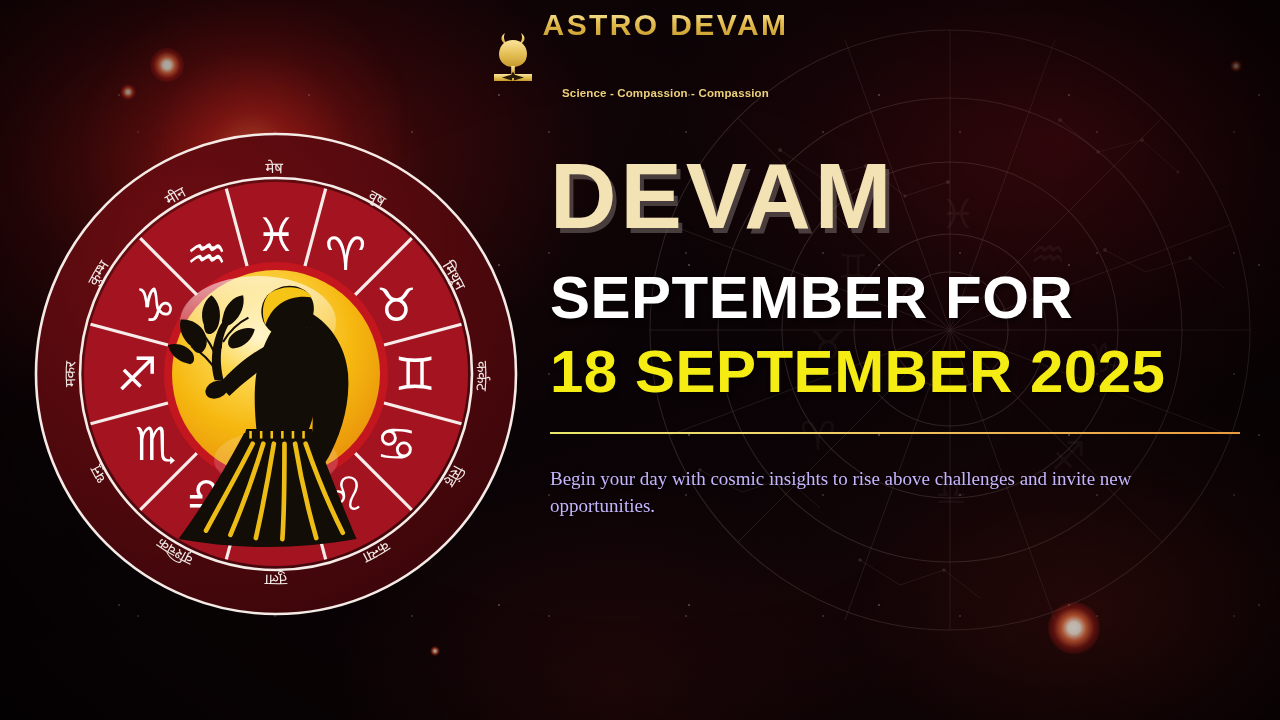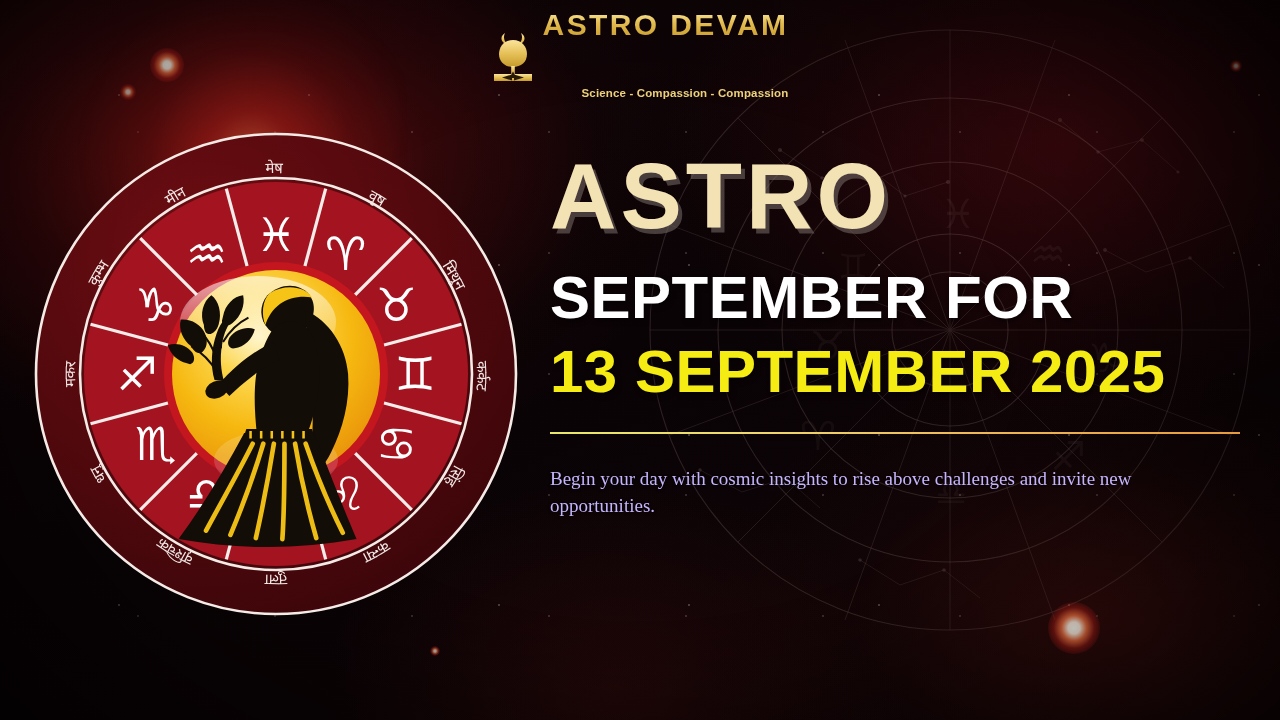--- a/index.html
+++ b/index.html
@@ -67,21 +67,21 @@
     background:radial-gradient(ellipse 900px 620px at 50% 50%, rgba(0,0,0,0) 42%, rgba(0,0,0,0.45) 82%, rgba(0,0,0,0.72) 100%);
   }
 
   
   #logo {
     position:absolute; left:0; right:0; top:10px;
     display:flex; justify-content:center; align-items:center; gap:9px;
     z-index:30;
   }
   #logo .mark { width:42px; height:58px; flex:0 0 auto; }
-  #logo .wordwrap { display:flex; flex-direction:column; align-items:flex-end;gap:19px; }
+  #logo .wordwrap { display:flex; flex-direction:column; align-items:center;gap:19px; }
   #logo .brand {
     font-size:30px; font-weight:bold; letter-spacing:2.4px; line-height:1;
     color:#e8c258;
     background:linear-gradient(180deg,#fdeaa4 0%,#e2bb4e 45%,#c89a2c 100%);
     -webkit-background-clip:text; background-clip:text; -webkit-text-fill-color:transparent;
     font-family:"Liberation Sans", sans-serif;
   }
   #logo .rule {
     height:3px; margin:4px 0 3px 0;
     background:linear-gradient(90deg,#c89a2c,#f3dd8e,#c89a2c);
@@ -358,20 +358,20 @@
         </g>
         <path d="M -28 48 l 62 0 l 3 10 l -68 0 z"></path>
         <g stroke="#f6c416" stroke-width="2.4" fill="none">
           <path d="M -24 50 l 0 7 M -14 50 l 0 7 M -4 50 l 0 7 M 6 50 l 0 7 M 16 50 l 0 7 M 26 50 l 0 7"></path>
         </g>
       </g>
     </svg>
   </div>
 
   <div id="copy">
-    <div class="headline" id="sign-name">ASTRO</div>
+    <div class="headline" id="sign-name">DEVAM</div>
     <div class="headline" id="headline-prefix">SEPTEMBER FOR</div>
-    <div class="headline" id="headline-date">13 SEPTEMBER 2025</div>
+    <div class="headline" id="headline-date">18 SEPTEMBER 2025</div>
     <div id="divider"></div>
     <div id="subtitle">Begin your day with cosmic insights to rise above challenges and invite new opportunities.</div>
   </div>
 
 </div>
 
 </body></html>

